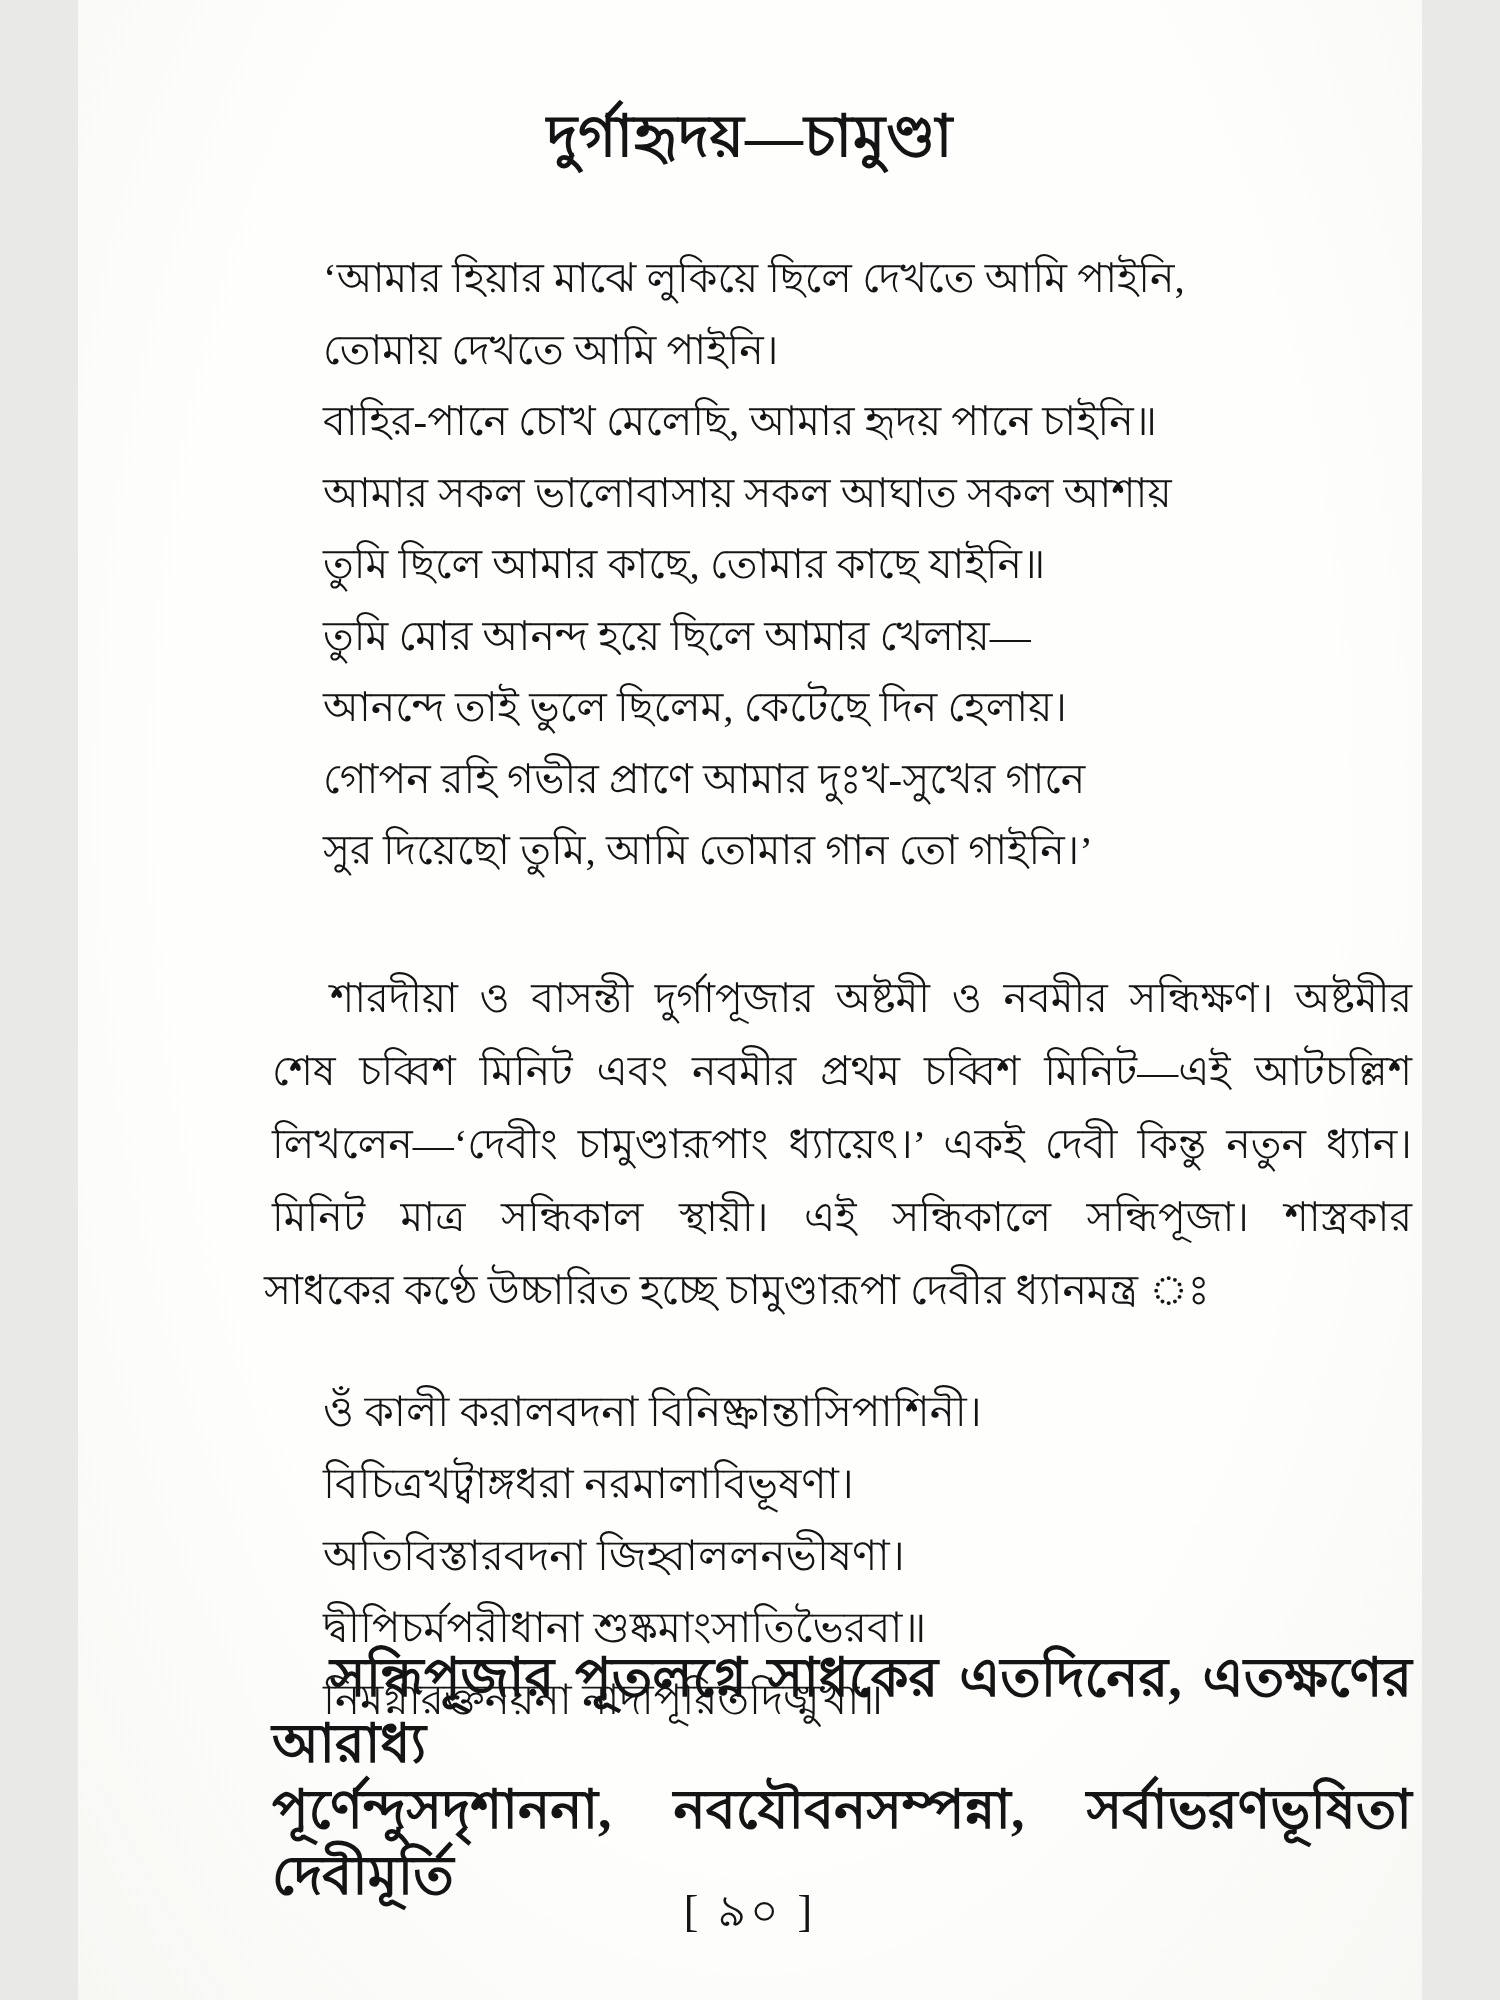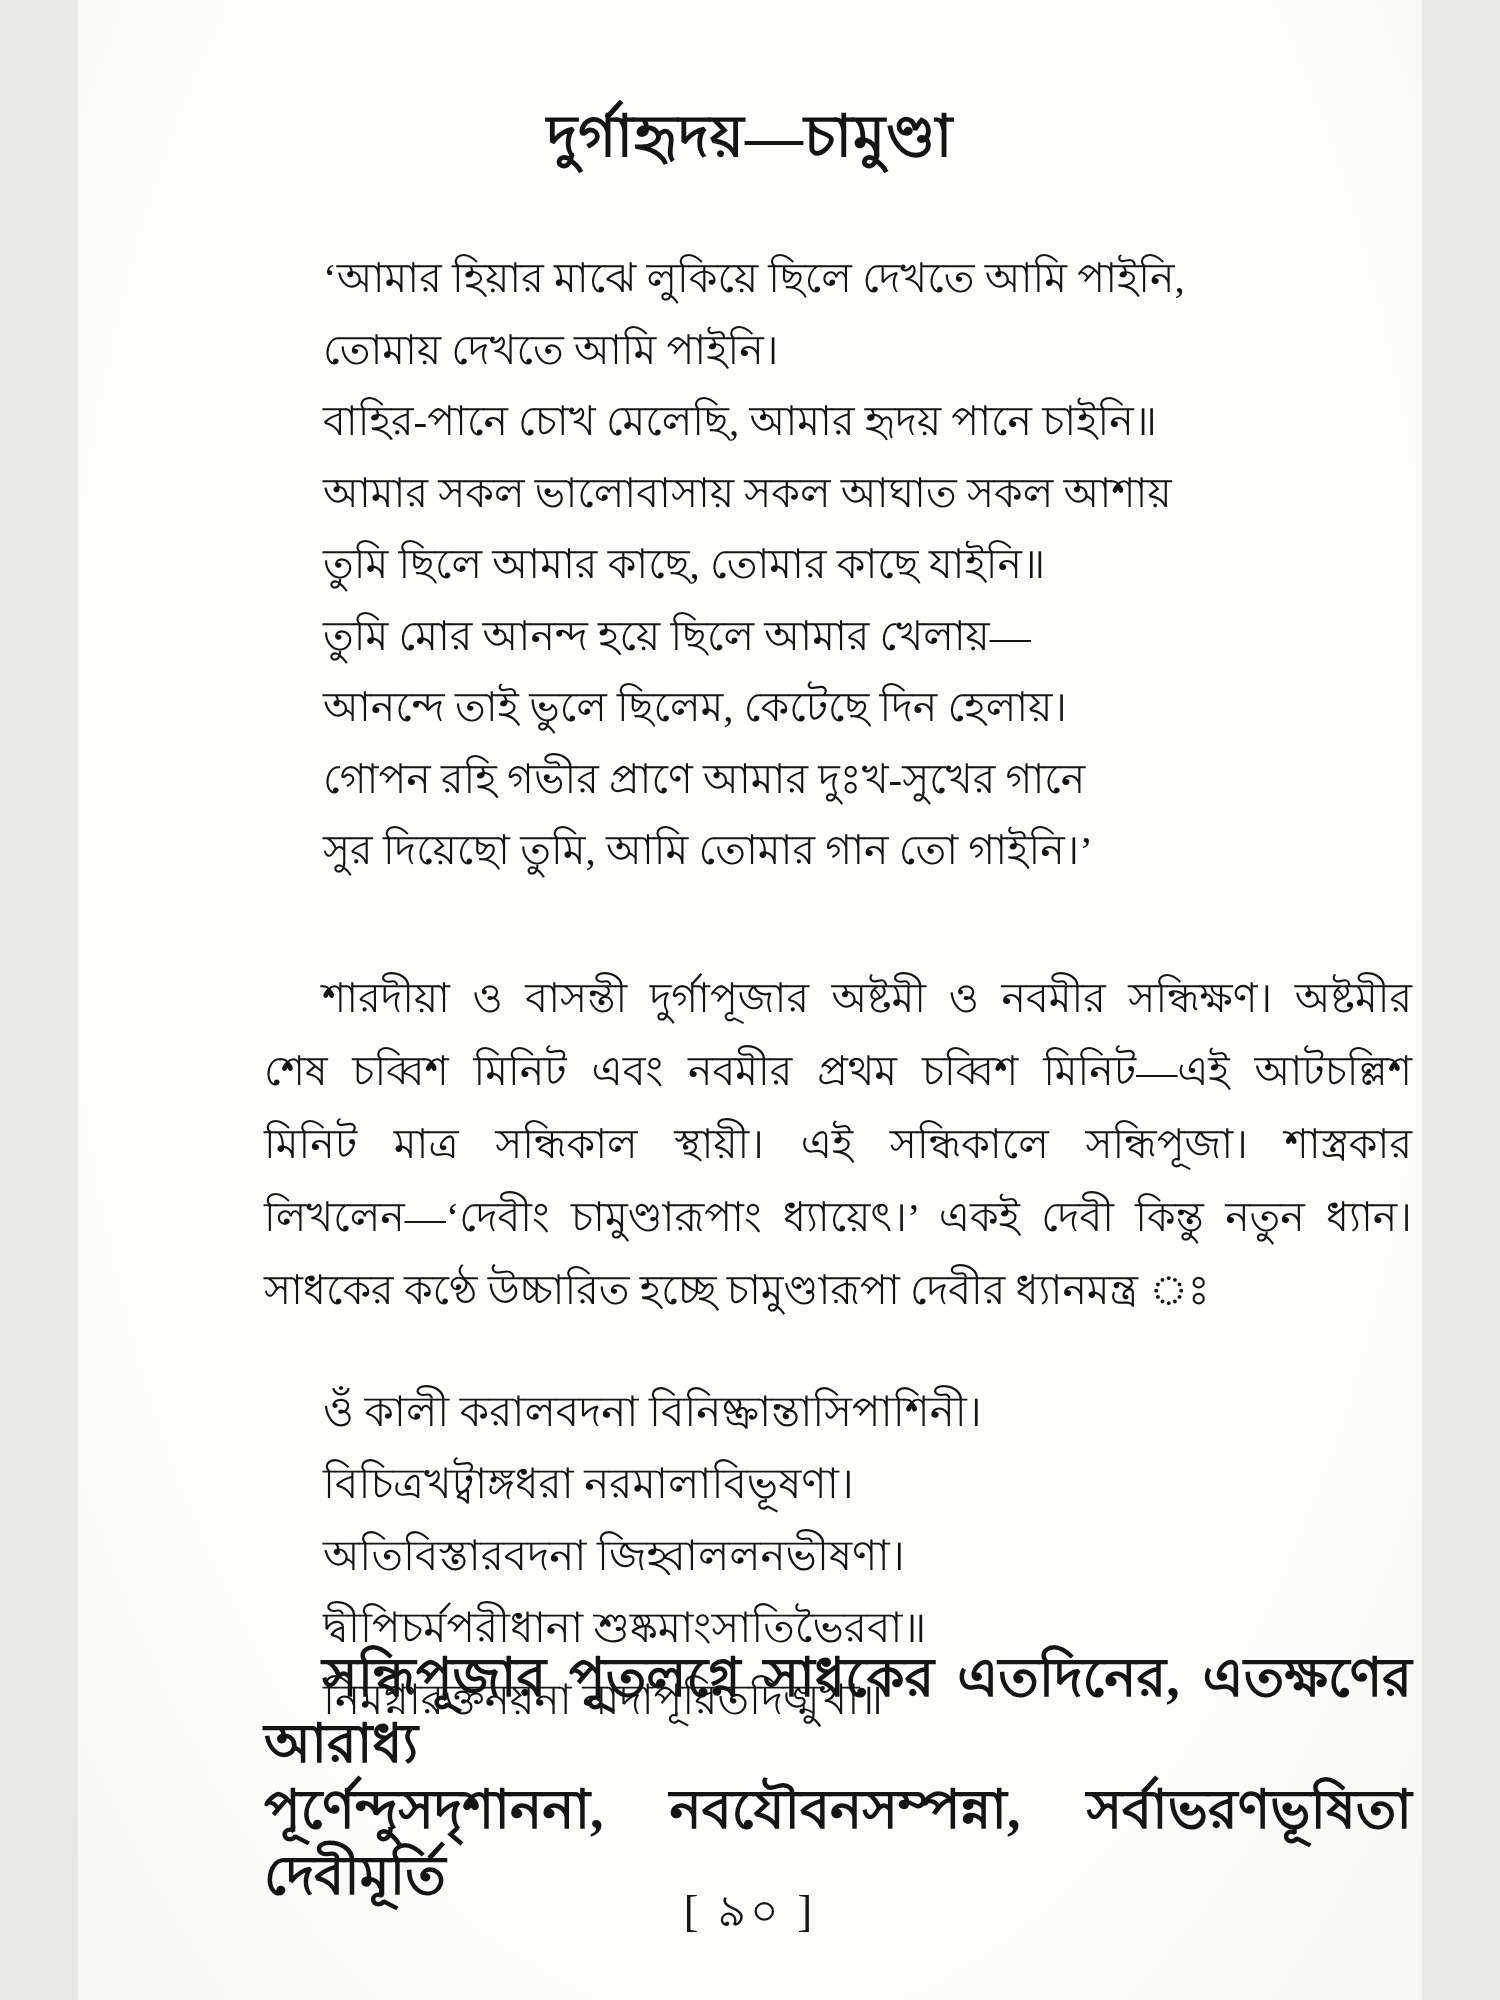--- a/index.html
+++ b/index.html
@@ -46,20 +46,21 @@
     width: 1148px;
   }
   .para1 { top: 962px; }
   .para1 .ln { font-size: 41px; line-height: 73px; }
   .para2 { top: 1645px; }
   .para2 .ln { font-size: 54px; line-height: 66px; font-weight: bold; }
   .ln.indent { text-indent: 58px; }
   .ln.fill {
     text-align: justify;
     text-align-last: justify;
+    margin-left: 8px;
   }
   .mantra {
     position: absolute;
     top: 1376px;
     left: 245px;
     right: 150px;
   }
   .mantra .ml {
     font-size: 42px;
     line-height: 72px;
@@ -90,22 +91,22 @@
     <div class="pl">তুমি ছিলে আমার কাছে, তোমার কাছে যাইনি॥</div>
     <div class="pl">তুমি মোর আনন্দ হয়ে ছিলে আমার খেলায়—</div>
     <div class="pl">আনন্দে তাই ভুলে ছিলেম, কেটেছে দিন হেলায়।</div>
     <div class="pl">গোপন রহি গভীর প্রাণে আমার দুঃখ-সুখের গানে</div>
     <div class="pl">সুর দিয়েছো তুমি, আমি তোমার গান তো গাইনি।’</div>
   </div>
 
   <div class="para para1">
     <div class="ln indent fill">শারদীয়া ও বাসন্তী দুর্গাপূজার অষ্টমী ও নবমীর সন্ধিক্ষণ। অষ্টমীর</div>
     <div class="ln fill">শেষ চব্বিশ মিনিট এবং নবমীর প্রথম চব্বিশ মিনিট—এই আটচল্লিশ</div>
+    <div class="ln fill">লিখলেন—‘দেবীং চামুণ্ডারূপাং ধ্যায়েৎ।’ একই দেবী কিন্তু নতুন ধ্যান।</div>
     <div class="ln fill">মিনিট মাত্র সন্ধিকাল স্থায়ী। এই সন্ধিকালে সন্ধিপূজা। শাস্ত্রকার</div>
-    <div class="ln fill">লিখলেন—‘দেবীং চামুণ্ডারূপাং ধ্যায়েৎ।’ একই দেবী কিন্তু নতুন ধ্যান।</div>
     <div class="ln">সাধকের কণ্ঠে উচ্চারিত হচ্ছে  চামুণ্ডারূপা দেবীর ধ্যানমন্ত্র ঃ</div>
   </div>
 
   <div class="mantra">
     <div class="ml">ওঁ কালী করালবদনা বিনিষ্ক্রান্তাসিপাশিনী।</div>
     <div class="ml">বিচিত্রখট্বাঙ্গধরা নরমালাবিভূষণা।</div>
     <div class="ml">অতিবিস্তারবদনা জিহ্বাললনভীষণা।</div>
     <div class="ml">দ্বীপিচর্মপরীধানা শুষ্কমাংসাতিভৈরবা॥</div>
     <div class="ml">নিমগ্নারক্তনয়না নাদাপূরিতদিঙ্মুখা॥</div>
   </div>

